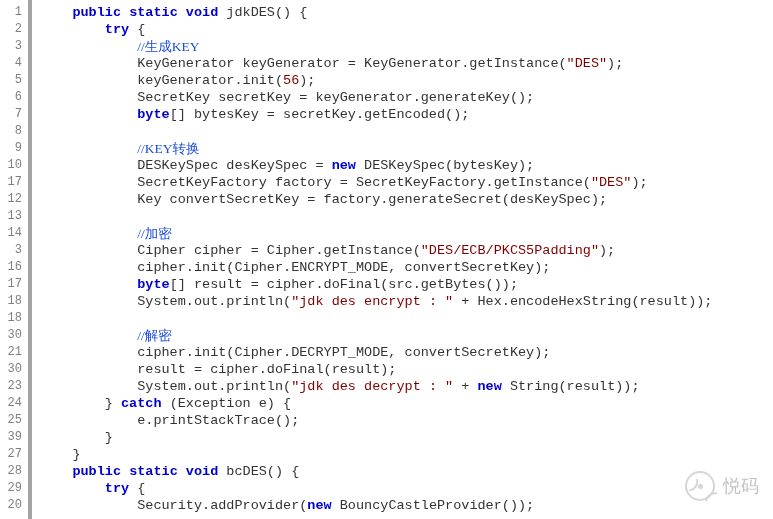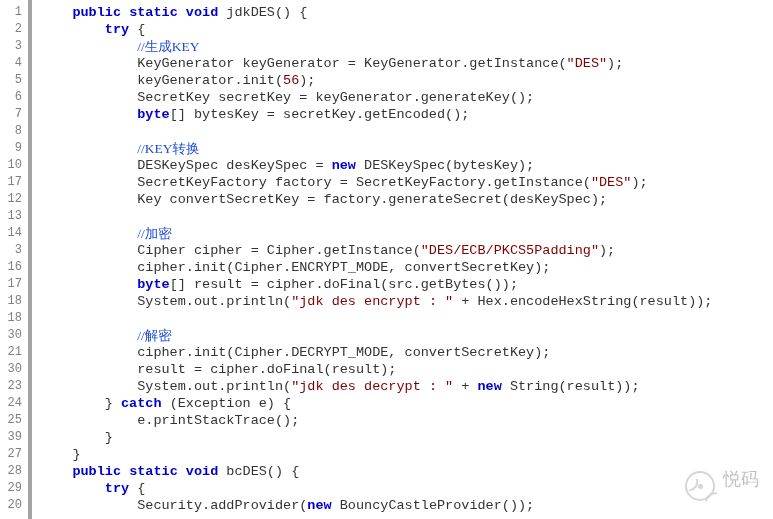--- a/index.html
+++ b/index.html
@@ -48,20 +48,21 @@
   .kw   { color: #0000d0; font-weight: bold; }
   .com  { color: #1d4ed8; font-family: Liberation Serif, serif; }
   .str  { color: #800000; }
   .num  { color: #800000; }
   .id   { color: #333; }
   .watermark {
     position: absolute;
     right: 14px;
     bottom: 18px;
     display: flex;
+    align-items: center;
     gap: 8px;
     opacity: .6;
     color: #999;
     font-family: sans-serif;
     font-size: 18px;
     pointer-events: none;
   }
   .watermark .circ {
     width: 26px;
     height: 26px;

